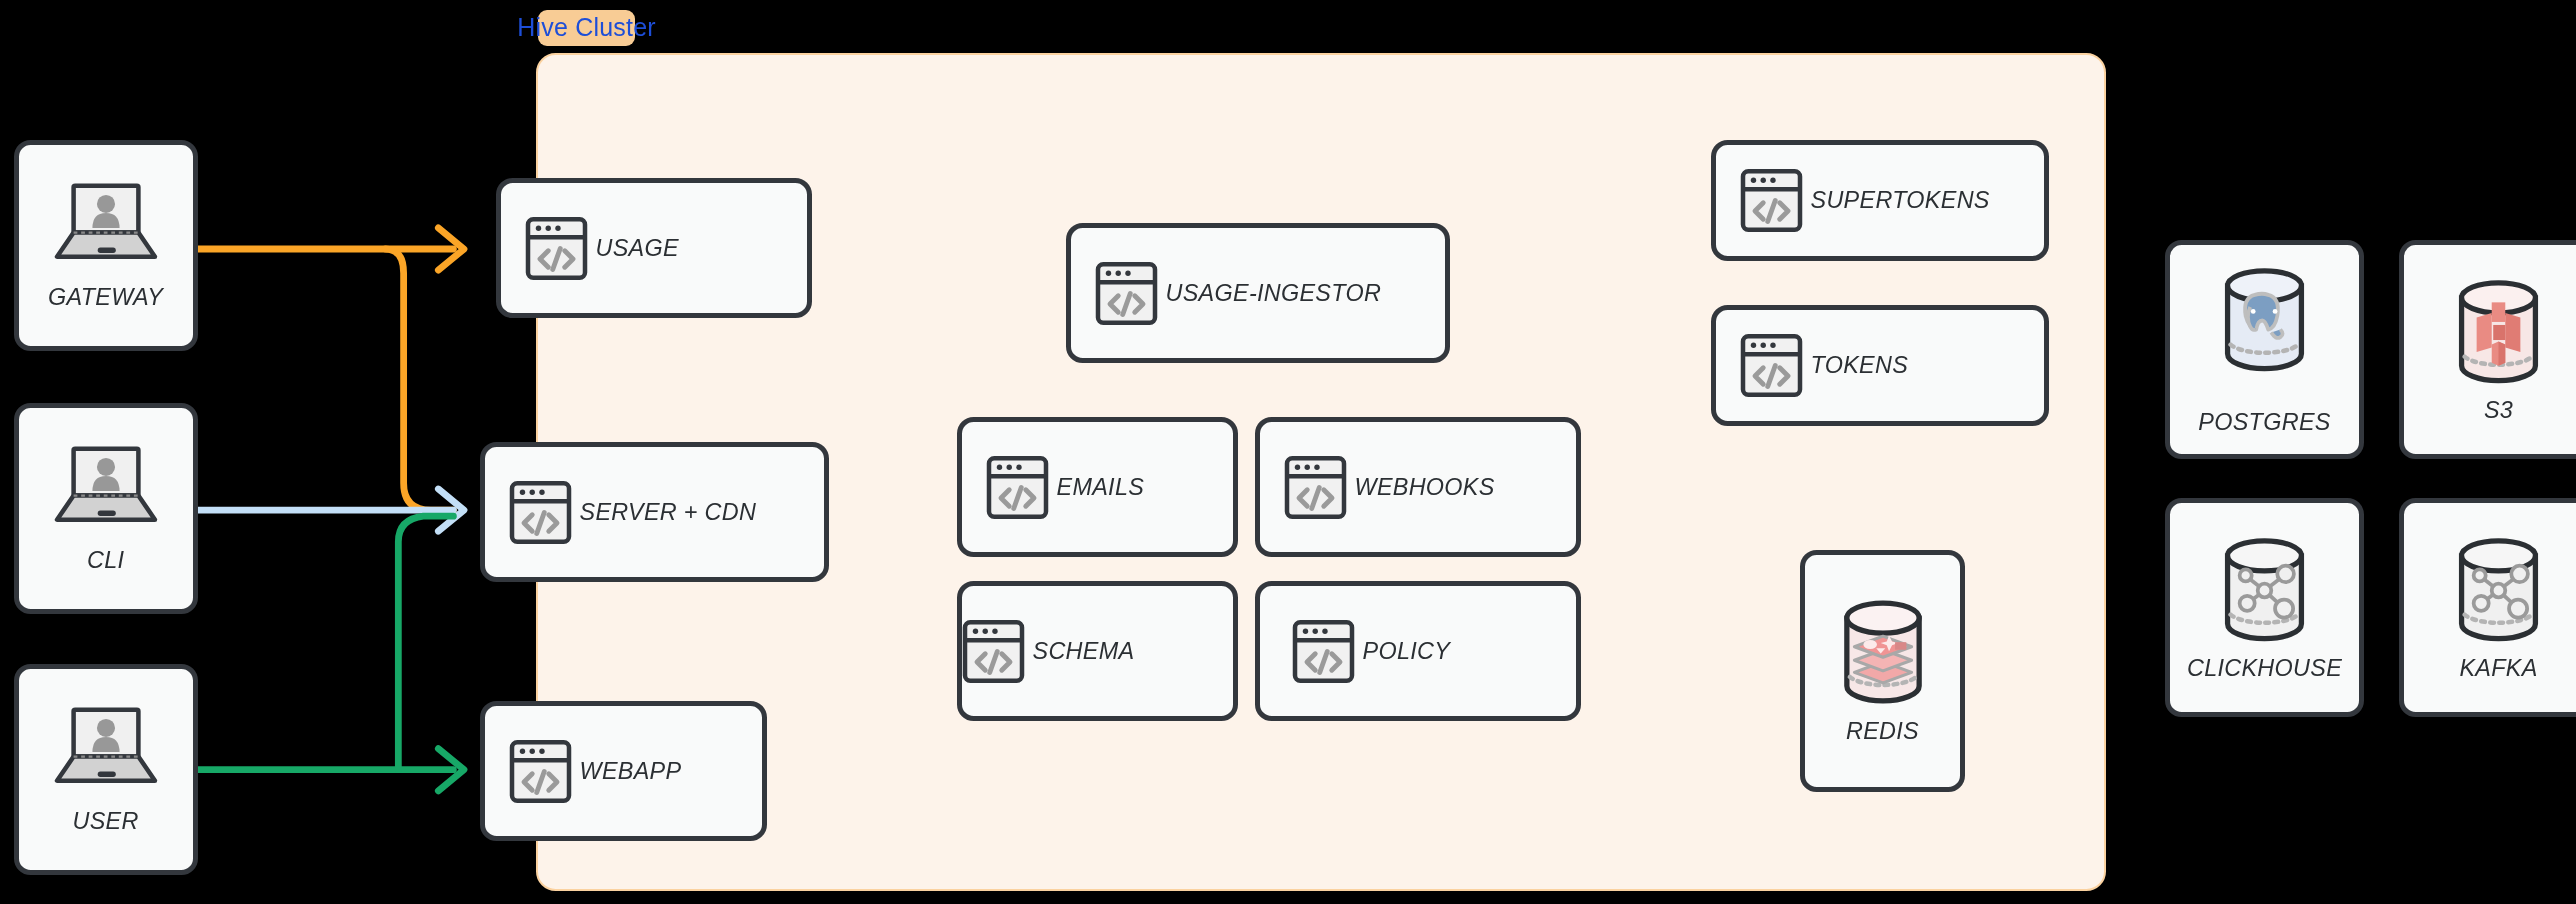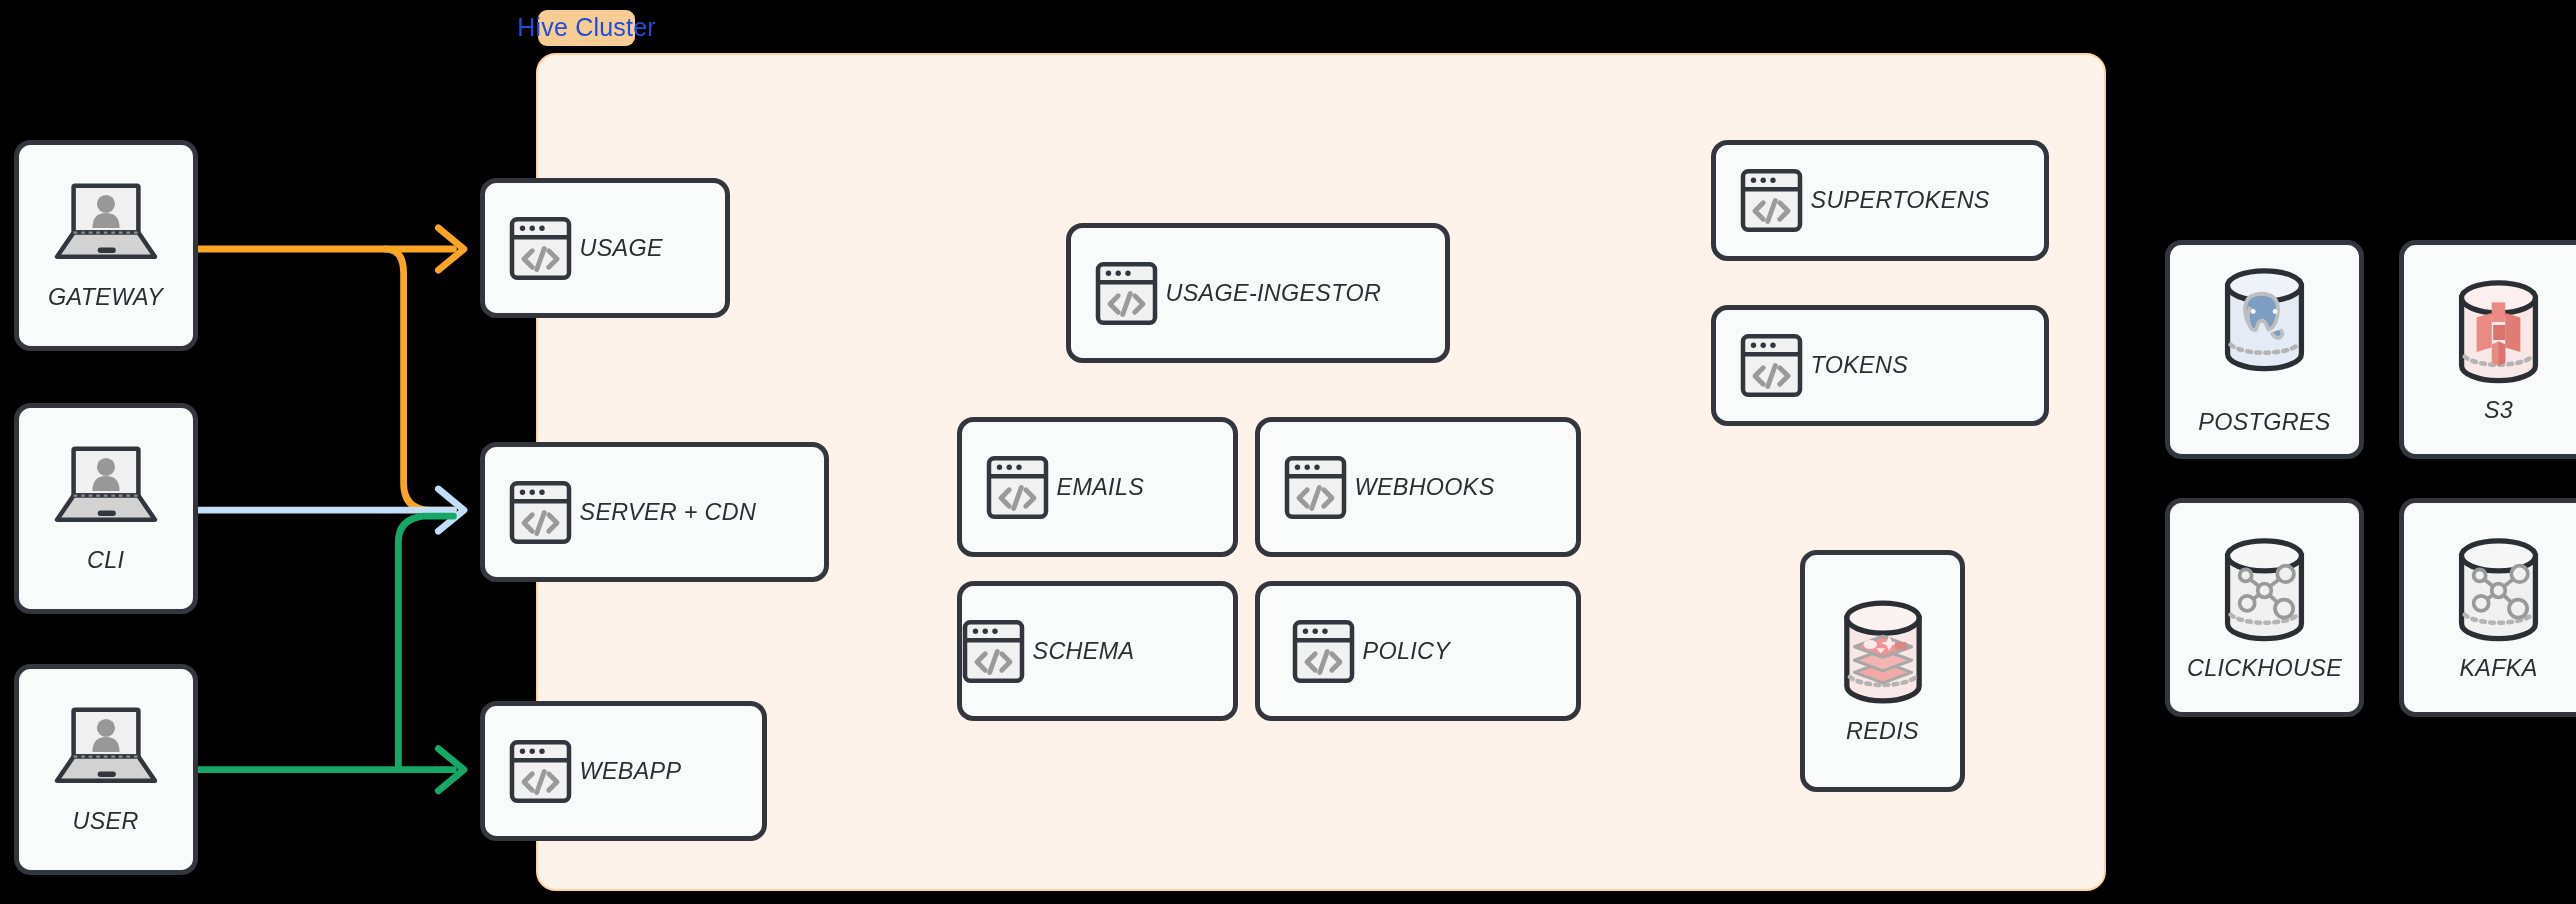--- a/index.html
+++ b/index.html
@@ -150,21 +150,21 @@
         <circle cx="73" cy="30" r="12" fill="#989898"></circle>
         <path d="M 55 62 q 0 -20 18 -20 q 18 0 18 20 z" fill="#989898"></path>
         <path d="M 30 68 L 8 100 L 138 100 L 116 68 Z" fill="#D2D2D2" stroke="#33373D" stroke-width="6" stroke-linejoin="round"></path>
         <rect x="62" y="88" width="24" height="7" rx="3.5" fill="#33373D"></rect>
         <path d="M 30 68 H 116" stroke="#8A8A8A" stroke-width="3" stroke-dasharray="5 5"></path>
       </svg>
     </span>
     <span class="node-label">CLI</span>
   </div>
 
-  <div class="node service" style="left:480px; top:178px; width:250px; height:140px; padding-left:24px;">
+  <div class="node service" style="left:496px; top:178px; width:316px; height:140px; padding-left:24px;">
     <span class="icon-slot">
       <svg width="63" height="65" viewBox="0 0 84 86">
         <rect x="4" y="4" width="76" height="78" rx="7" fill="#F1F1F1" stroke="#33373D" stroke-width="6"></rect>
         <path d="M 4 28 H 80" stroke="#33373D" stroke-width="6"></path>
         <circle cx="18" cy="16" r="3.6" fill="#33373D"></circle>
         <circle cx="31" cy="16" r="3.6" fill="#33373D"></circle>
         <circle cx="44" cy="16" r="3.6" fill="#33373D"></circle>
         <path d="M 31 46 L 20 57 L 31 68" fill="none" stroke="#9A9A9A" stroke-width="6.5" stroke-linecap="round" stroke-linejoin="round"></path>
         <path d="M 53 46 L 64 57 L 53 68" fill="none" stroke="#9A9A9A" stroke-width="6.5" stroke-linecap="round" stroke-linejoin="round"></path>
         <path d="M 47 43 L 37 71" fill="none" stroke="#9A9A9A" stroke-width="6.5" stroke-linecap="round"></path>

